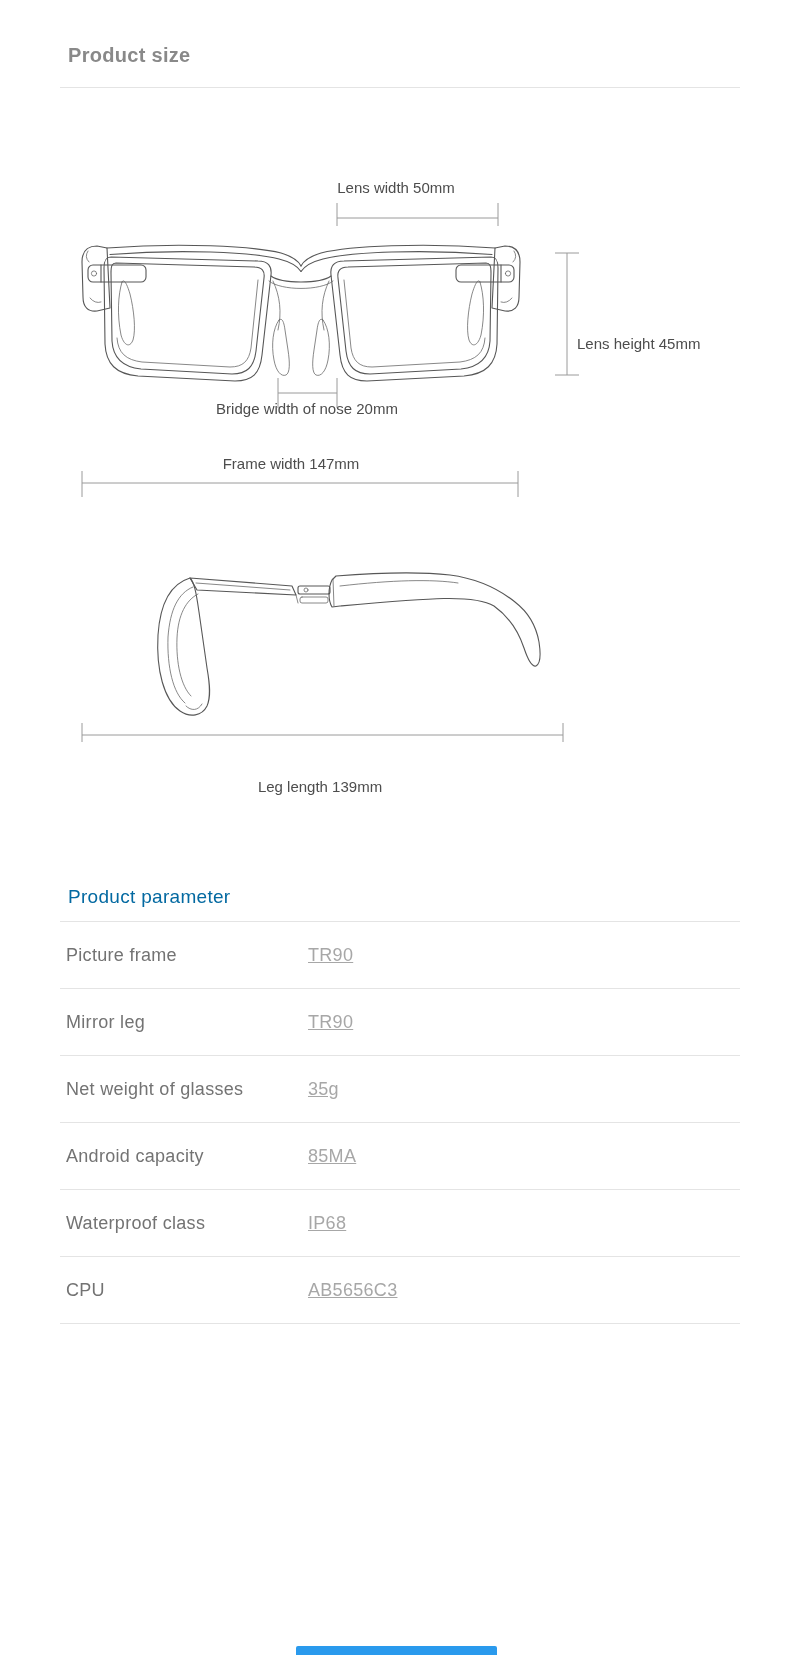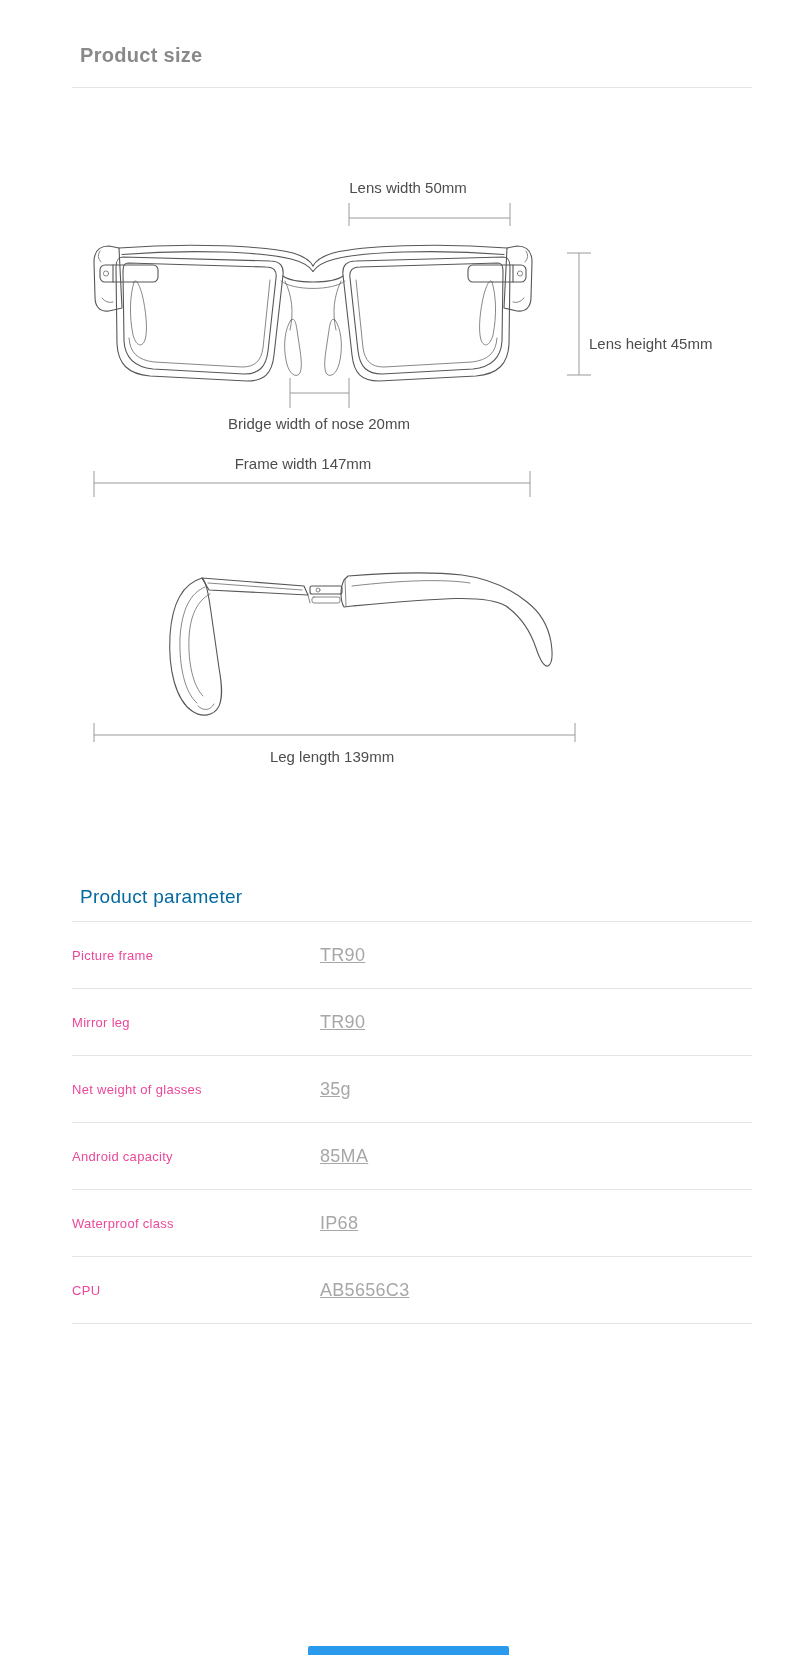--- a/index.html
+++ b/index.html
@@ -1,26 +1,26 @@
 <!DOCTYPE html>
 <html><head>
 <meta charset="utf-8">
 <style>
   html,body{margin:0;padding:0;background:#ffffff;}
   body{font-family:"Liberation Sans","DejaVu Sans",sans-serif;}
-  .page{position:relative;width:740px;height:1655px;background:#fff;overflow:hidden;margin-left:12px;}
+  .page{position:relative;width:740px;height:1655px;background:#fff;overflow:hidden;}
   .section-title{position:absolute;left:68px;top:44px;font-size:20px;font-weight:700;color:#898989;letter-spacing:.3px;}
   .divider{position:absolute;left:60px;width:725px;height:1px;background:#e4e4e4;}
   .diagram-svg{position:absolute;left:0;top:150px;width:800px;height:630px;}
   .dim-label{position:absolute;font-size:15px;color:#4d4d4d;white-space:nowrap;}
   .dim-label.centered{transform:translateX(-50%);}
   .param-title{position:absolute;left:68px;top:886px;font-size:19px;font-weight:400;color:#0369a1;letter-spacing:.3px;}
   .param-table{position:absolute;left:60px;top:921px;width:725px;border-top:1px solid #e4e4e4;}
   .param-row{position:relative;height:66px;border-bottom:1px solid #e4e4e4;display:flex;align-items:center;}
-  .param-label{position:absolute;left:0;font-size:13px;color:#ec4899;letter-spacing:.3px;}
+  .param-label{position:absolute;left:6px;font-size:18px;color:#737373;letter-spacing:.3px;}
   .param-value{position:absolute;left:248px;font-size:18px;color:#a7a7a7;letter-spacing:.3px;white-space:nowrap;text-decoration:underline;}
   .accent-bar{position:absolute;left:296px;top:1646px;width:201px;height:9px;background:#2a9aed;border-radius:2px 2px 0 0;}
   svg .art{stroke:#575757;fill:none;stroke-width:1.1;stroke-linecap:round;stroke-linejoin:round;}
   svg .art-thin{stroke:#6a6a6a;fill:none;stroke-width:0.8;stroke-linecap:round;}
   svg .dim{stroke:#9a9a9a;fill:none;stroke-width:1;}
 </style>
 </head>
 <body>
 
 <div class="page">
@@ -119,23 +119,23 @@
       <path class="art-thin" d="M296 445 L298 453"></path>
 
       <path d="M332 430 L336 426 C380 422.5 420 421.5 450 425 C480 429 500 440 515 452 C528 462 536 475 539 492 C541 505 540 514 536 516 C532 517 528 510 524 498 C518 480 508 466 494 456 C474 444 430 448 340 456 L332 457 C328 450 328 438 332 430 Z"></path>
       <path class="art-thin" d="M340 436 C392 430 432 429 458 433"></path>
       <line x1="333" y1="429" x2="334" y2="456" class="art-thin"></line>
     </g>
   </svg>
 
   <div class="dim-label centered" style="left:396px;top:179px">Lens width 50mm</div>
   <div class="dim-label" style="left:577px;top:335px">Lens height 45mm</div>
-  <div class="dim-label centered" style="left:307px;top:415px">Bridge width of nose 20mm</div>
+  <div class="dim-label centered" style="left:307px;top:400px">Bridge width of nose 20mm</div>
   <div class="dim-label centered" style="left:291px;top:455px">Frame width 147mm</div>
-  <div class="dim-label centered" style="left:320px;top:748px">Leg length 139mm</div>
+  <div class="dim-label centered" style="left:320px;top:778px">Leg length 139mm</div>
 
   <div class="param-title">Product parameter</div>
 
   <div class="param-table">
     <div class="param-row">
       <span class="param-label">Picture frame</span>
       <span class="param-value">TR90</span>
     </div>
     <div class="param-row">
       <span class="param-label">Mirror leg</span>

